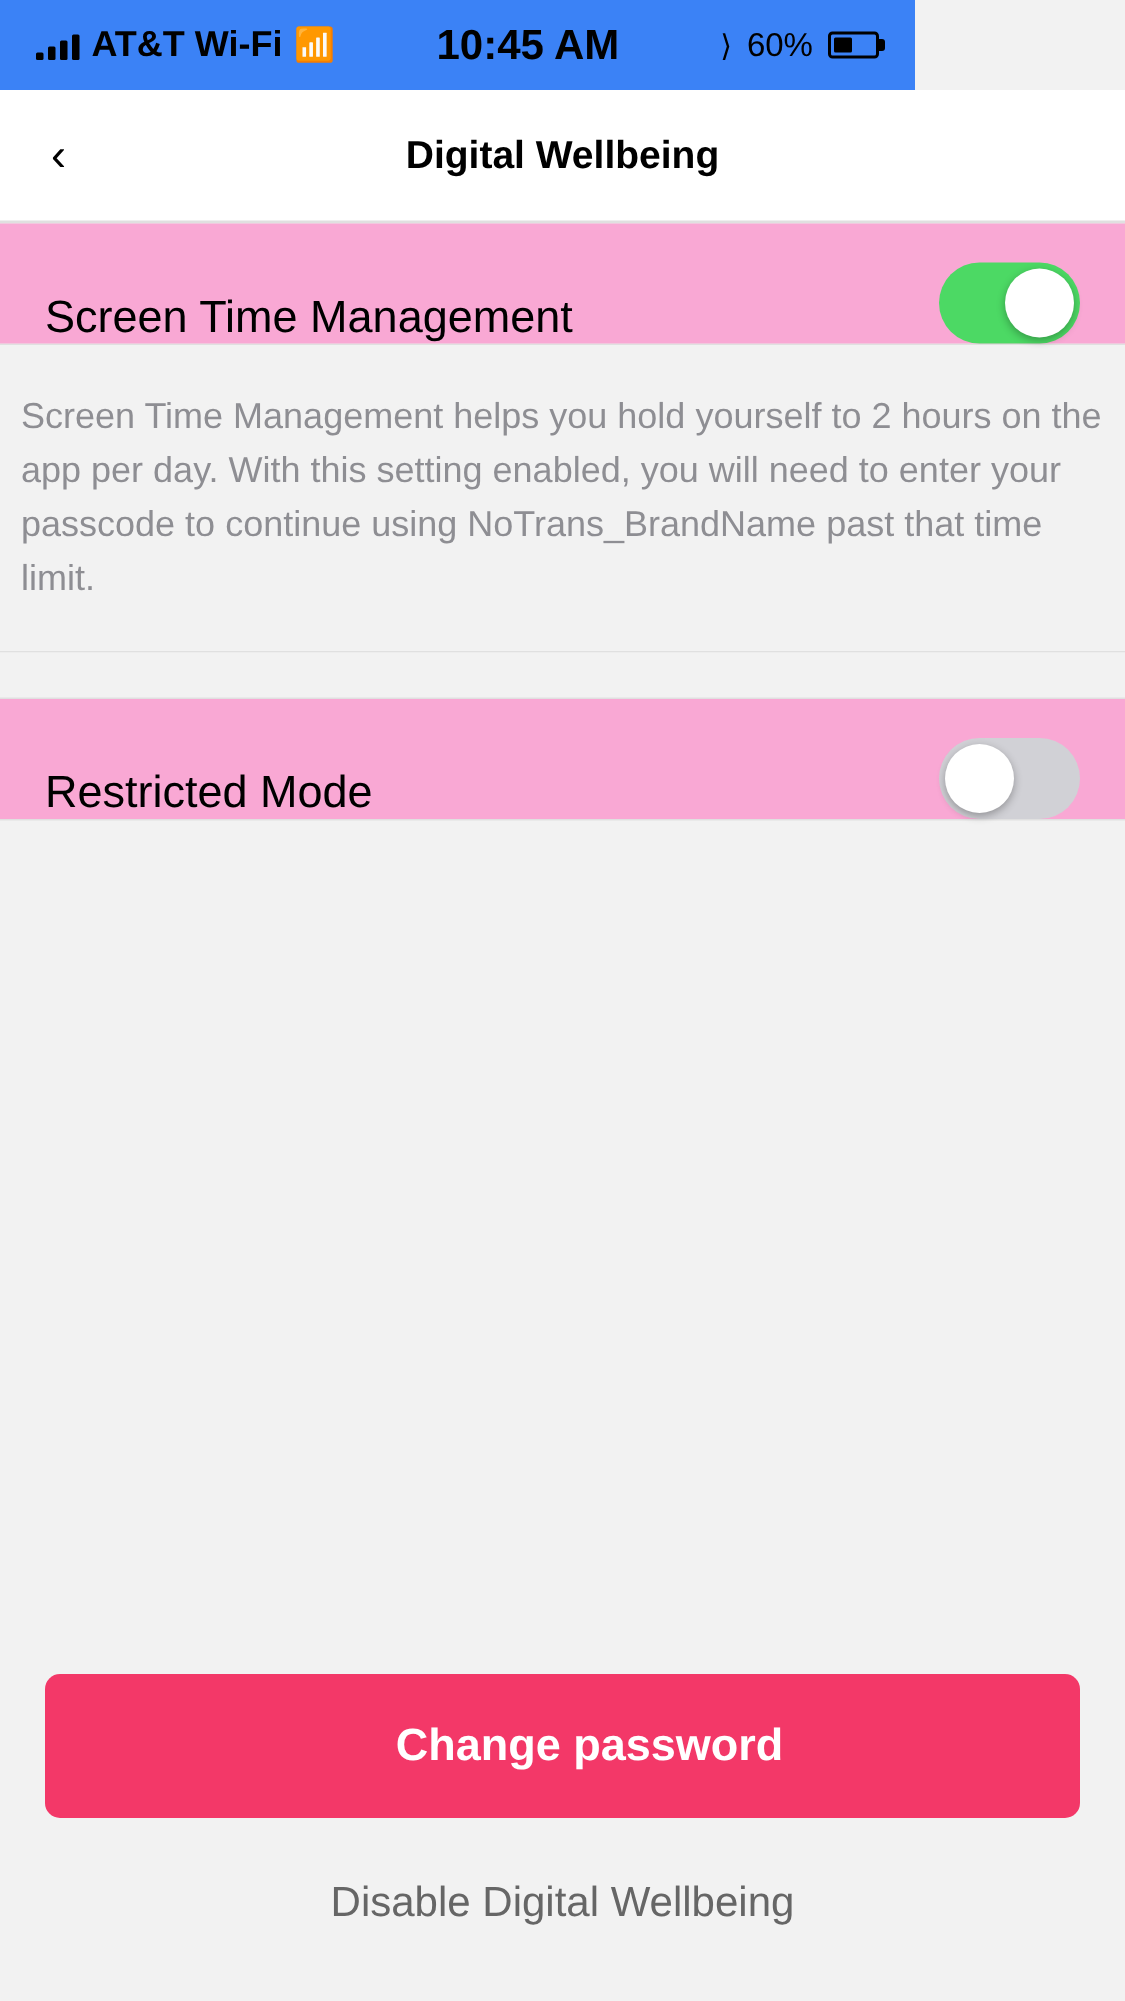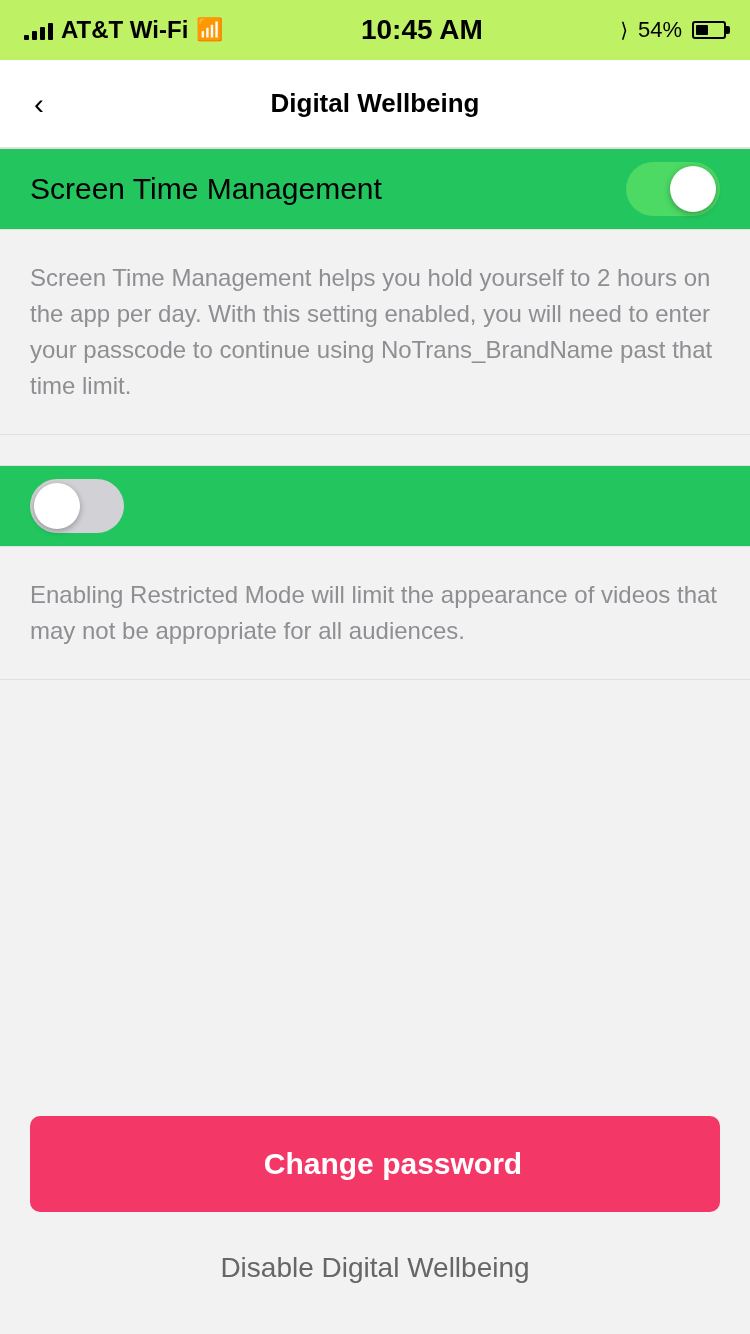--- a/index.html
+++ b/index.html
@@ -13,23 +13,23 @@
       width: 750px;
       height: 1334px;
       background: #f2f2f2;
       font-family: -apple-system, 'Helvetica Neue', Arial, sans-serif;
       overflow: hidden;
       position: relative;
     }
 
     
     .status-bar {
-      width: 750px;
+      width: 610px;
       height: 60px;
-      background: #bef264;
+      background: #3b82f6;
       display: flex;
       align-items: center;
       justify-content: space-between;
       padding: 0 24px;
     }
 
     .status-left {
       display: flex;
       align-items: center;
       gap: 8px;
@@ -138,25 +138,25 @@
 
     
     .settings-section {
       background: #ffffff;
       border-top: 1px solid #e0e0e0;
       border-bottom: 1px solid #e0e0e0;
     }
 
     .setting-row {
       display: flex;
-      align-items: center;
+      align-items: flex-end;
       justify-content: space-between;
       padding: 0 30px;
       height: 80px;
-      background: #22c55e;
+      background: #f9a8d4;
     }
 
     .setting-label {
       font-size: 30px;
       font-weight: 400;
       color: #000;
     }
 
     
     .toggle-switch {
@@ -192,21 +192,21 @@
       left: 44px;
     }
 
     .toggle-switch.off .toggle-knob {
       left: 4px;
     }
 
     
     .description-section {
       background: #f2f2f2;
-      padding: 30px 30px;
+      padding: 30px 14px;
       border-bottom: 1px solid #e0e0e0;
     }
 
     .description-text {
       font-size: 24px;
       color: #8e8e93;
       line-height: 1.5;
     }
 
     
@@ -273,21 +273,21 @@
       <div class="signal-bar" style="height:9px;"></div>
       <div class="signal-bar" style="height:13px;"></div>
       <div class="signal-bar" style="height:17px;"></div>
     </div>
     <span>AT&amp;T Wi-Fi</span>
     <span class="wifi-icon">📶</span>
   </div>
   <div class="status-center">10:45 AM</div>
   <div class="status-right">
     <span style="font-size:20px;">⟩</span>
-    <span>54%</span>
+    <span>60%</span>
     <div class="battery-container">
       <div class="battery-icon">
         <div class="battery-fill"></div>
       </div>
     </div>
   </div>
 </div>
 
 <div class="nav-header">
   <button class="back-button">‹</button>
@@ -307,29 +307,27 @@
     </div>
 
     <div class="description-section">
       <p class="description-text">Screen Time Management helps you hold yourself to 2 hours on the app per day. With this setting enabled, you will need to enter your passcode to continue using NoTrans_BrandName past that time limit.</p>
     </div>
 
     <div class="section-gap"></div>
 
     <div class="settings-section">
       <div class="setting-row">
+        <span class="setting-label">Restricted Mode</span>
         <div class="toggle-switch off">
           <div class="toggle-knob"></div>
         </div>
       </div>
     </div>
 
-    <div class="description-section">
-      <p class="description-text">Enabling Restricted Mode will limit the appearance of videos that may not be appropriate for all audiences.</p>
-    </div>
 
   </div>
 
   <div class="bottom-section">
     <button class="change-password-btn">Change password</button>
     <button class="disable-btn">Disable Digital Wellbeing</button>
   </div>
 </div>
 
 </body></html>

